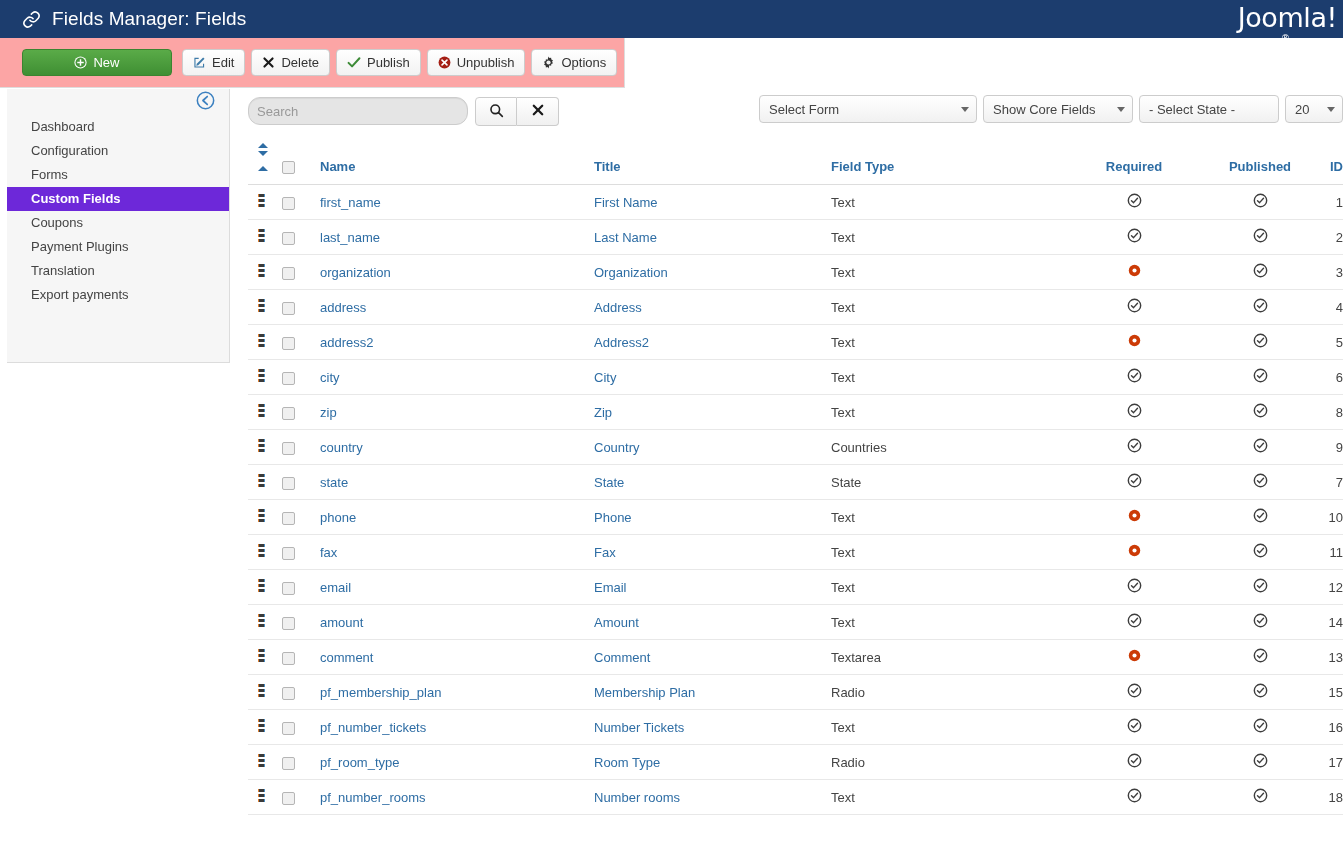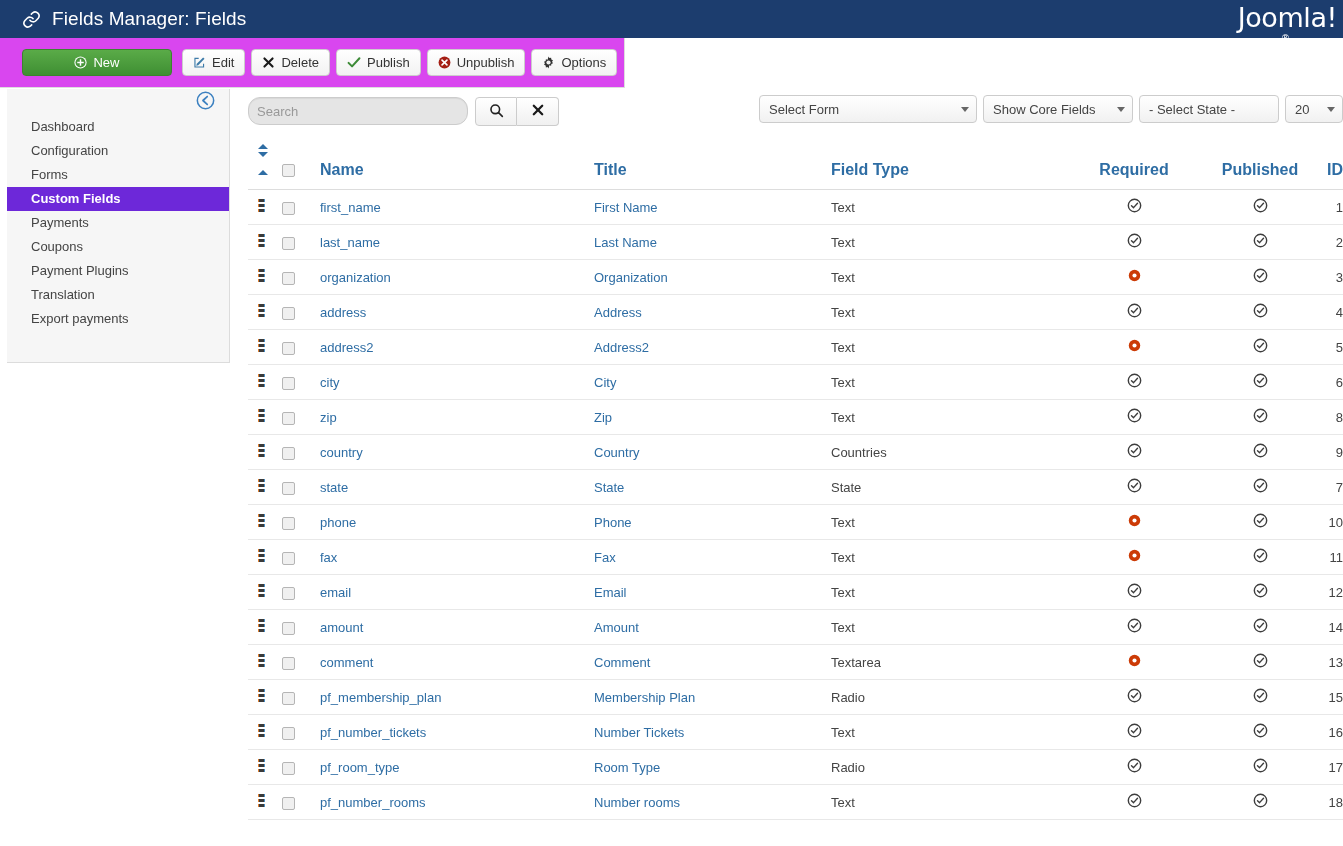--- a/index.html
+++ b/index.html
@@ -60,21 +60,21 @@
     font-size: 10px;
     vertical-align: super;
     margin-left: 1px;
   }
 
   
   #toolbar {
     position: absolute;
     top: 38px; left: 0;
     width: 625px; height: 50px;
-    background: #d946ef;
+    background: #fca5a5;
     border-right: 1px solid #dddddd;
     border-bottom: 1px solid #dddddd;
     display: flex;
     align-items: center;
     padding-left: 22px;
   }
   .tb-btn {
     height: 27px;
     display: inline-flex;
     align-items: center;
@@ -218,21 +218,21 @@
   #fsel-state { width: 140px; gap: 40px; }
   #fsel-limit { width: 58px; }
 
   
   #fields-table {
     width: 1095px;
     border-collapse: collapse;
     table-layout: fixed;
   }
   #fields-table th {
-    font-size: 16px;
+    font-size: 13px;
     color: #2e6da4;
     font-weight: bold;
     text-align: left;
     padding: 6px 0 10px 0;
     border-bottom: 1px solid #dddddd;
     vertical-align: bottom;
   }
   #fields-table td {
     padding: 0;
     height: 35px;
@@ -422,21 +422,20 @@
     <path d="M11.8 5.8 L7.3 10 L11.8 14.2" fill="none" stroke="#3b80c0" stroke-width="1.8" stroke-linecap="round" stroke-linejoin="round"></path>
   </svg>
 </div>
 
 <div id="sidebar">
   <ul id="sidebar-menu">
     <li>Dashboard</li>
     <li>Configuration</li>
     <li>Forms</li>
     <li class="active">Custom Fields</li>
-    <li>Payments</li>
     <li>Coupons</li>
     <li>Payment Plugins</li>
     <li>Translation</li>
     <li>Export payments</li>
   </ul>
 </div>
 
 <div id="content">
 
   <div id="filter-row">

